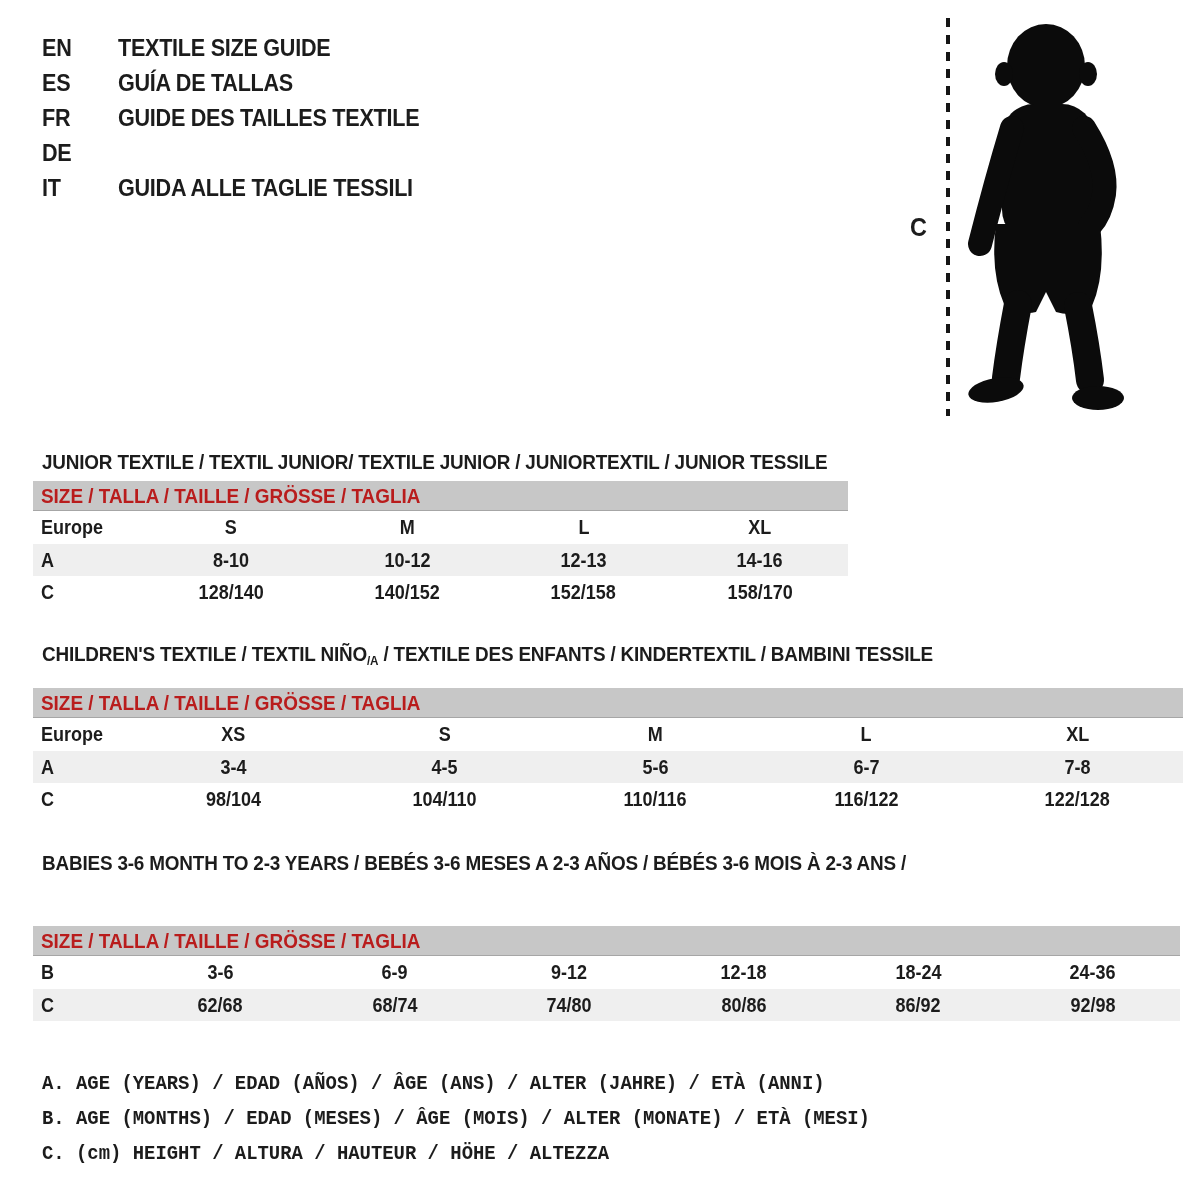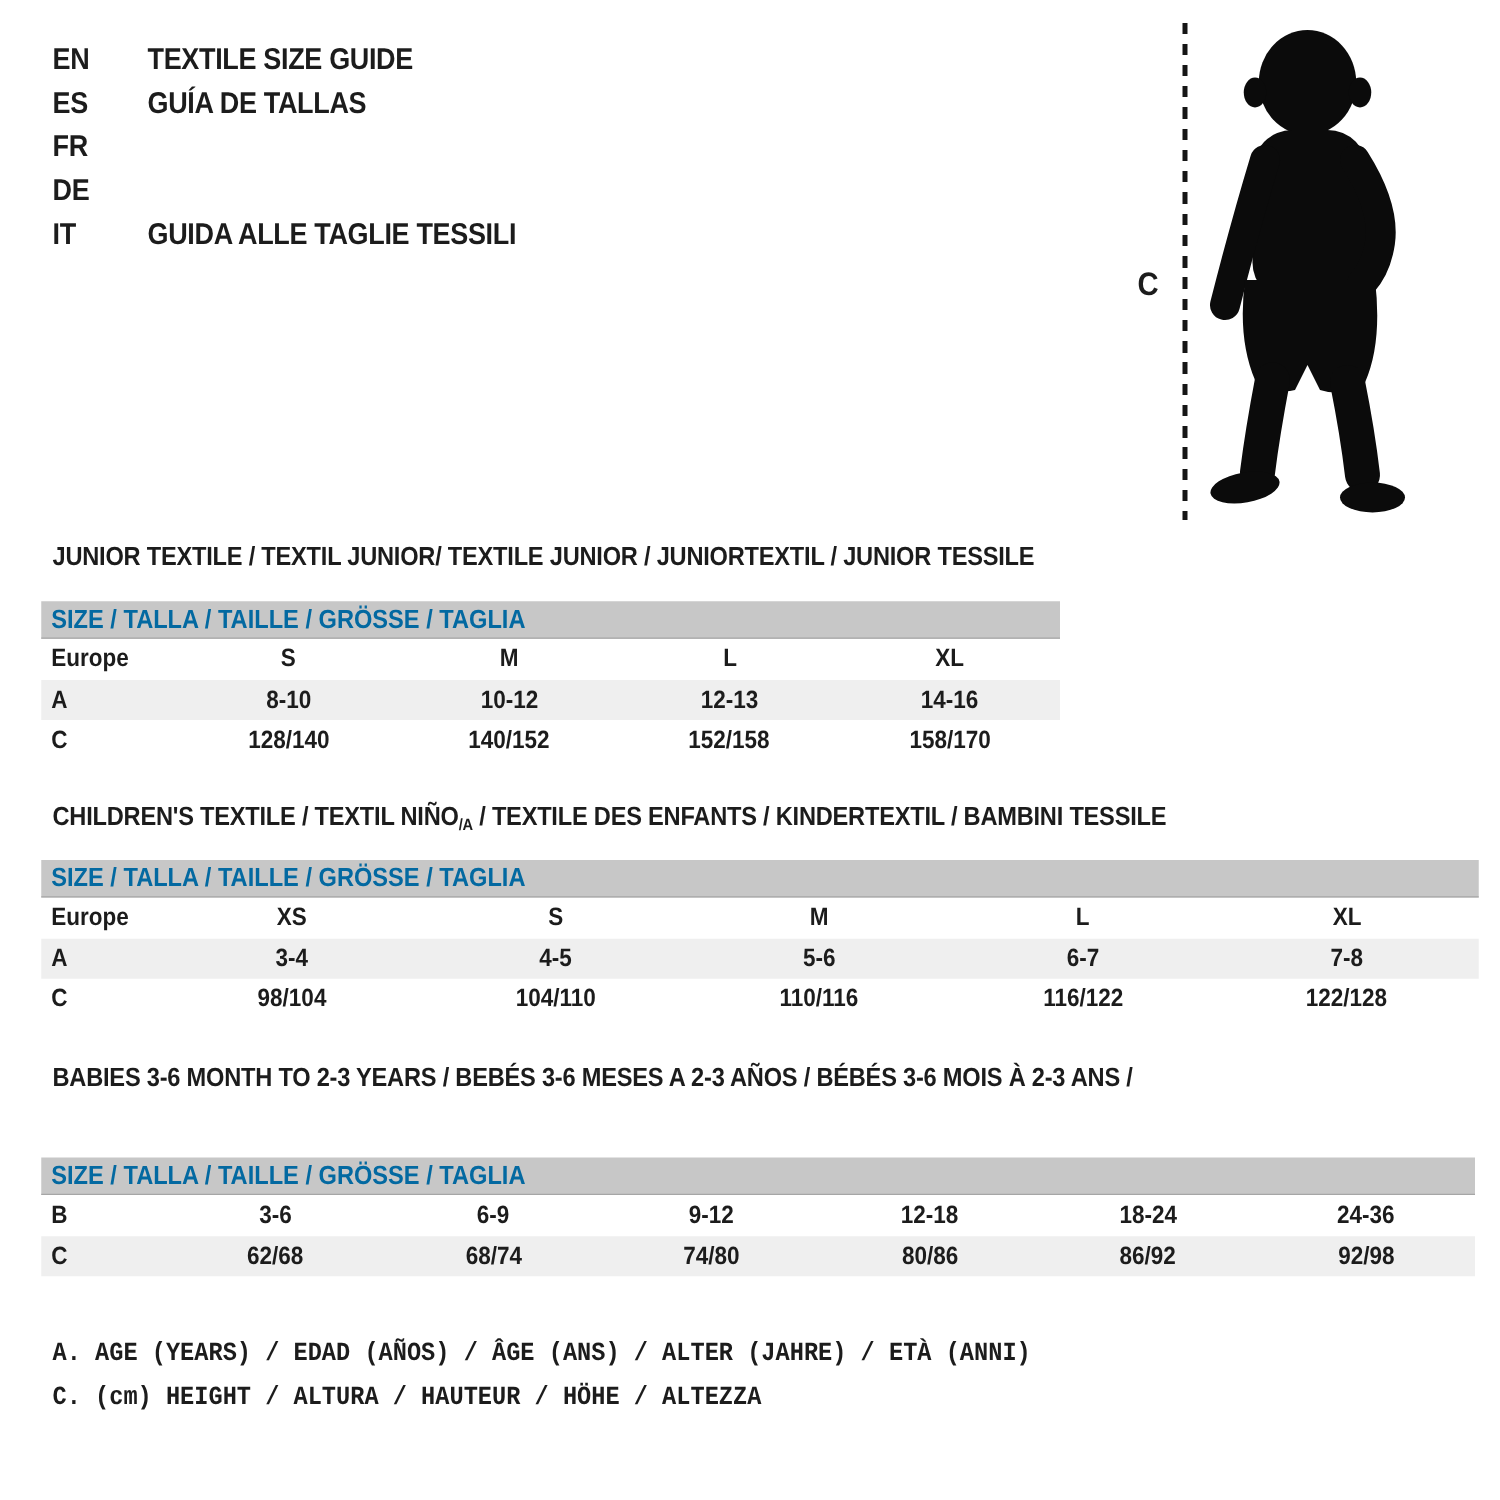--- a/index.html
+++ b/index.html
@@ -23,33 +23,33 @@
   
   .dash-line{
     position:absolute;left:946px;top:18px;width:4px;height:398px;
     background:repeating-linear-gradient(to bottom,#151515 0 9px,transparent 9px 17px);
   }
   .measure-c{position:absolute;left:910px;top:212px;font-size:26px;}
   .baby-svg{position:absolute;left:960px;top:16px;}
 
   
   .section-title{position:absolute;left:42px;font-size:21px;white-space:nowrap;letter-spacing:-0.2px;}
-  .title-junior{top:434px;}
+  .title-junior{top:450px;}
   .title-children{top:642px;}
   .title-babies{top:846px;line-height:33px;}
   .sub{font-size:13px;vertical-align:-4px;}
 
   
   .size-table{position:absolute;left:33px;}
   .t-junior{top:481px;width:815px;}
   .t-children{top:688px;width:1150px;}
   .t-babies{top:926px;width:1147px;}
   .size-bar{
     height:30px;background:#c7c7c7;border-bottom:1px solid #a6a6a6;box-sizing:border-box;
-    display:flex;align-items:center;padding-left:8px;font-size:21px;color:#0369a1;
+    display:flex;align-items:center;padding-left:8px;font-size:21px;color:#b91c1c;
   }
   .trow{display:grid;align-items:center;height:32px;font-size:20px;}
   .hrow{height:33px;}
   .t-junior .trow{grid-template-columns:110px repeat(4,1fr);}
   .t-children .trow{grid-template-columns:95px repeat(5,1fr);}
   .t-babies .trow{grid-template-columns:100px repeat(6,1fr);}
   .lab{padding-left:8px;text-align:left;}
   .val{text-align:center;}
   .stripe{background:#efefef;}
 
@@ -66,20 +66,21 @@
     <div class="lang-row">
       <span class="lang-code"><span class="tx">EN</span></span>
       <span><span class="tx">TEXTILE SIZE GUIDE</span></span>
     </div>
     <div class="lang-row">
       <span class="lang-code"><span class="tx">ES</span></span>
       <span><span class="tx">GUÍA DE TALLAS</span></span>
     </div>
     <div class="lang-row">
       <span class="lang-code"><span class="tx">FR</span></span>
+      <span><span class="tx">GUIDE DES TAILLES TEXTILE</span></span>
     </div>
     <div class="lang-row">
       <span class="lang-code"><span class="tx">DE</span></span>
     </div>
     <div class="lang-row">
       <span class="lang-code"><span class="tx">IT</span></span>
       <span><span class="tx">GUIDA ALLE TAGLIE TESSILI</span></span>
     </div>
   </div>
 
@@ -187,16 +188,17 @@
       <span class="val"><span class="txc">68/74</span></span>
       <span class="val"><span class="txc">74/80</span></span>
       <span class="val"><span class="txc">80/86</span></span>
       <span class="val"><span class="txc">86/92</span></span>
       <span class="val"><span class="txc">92/98</span></span>
     </div>
   </div>
 
   <div class="legend">
     <div class="legend-line"><span class="tx">A. AGE (YEARS) / EDAD (AÑOS) / ÂGE (ANS) / ALTER (JAHRE) / ETÀ (ANNI)</span></div>
+    <div class="legend-line"><span class="tx">B. AGE (MONTHS) / EDAD (MESES) / ÂGE (MOIS) / ALTER (MONATE) / ETÀ (MESI)</span></div>
     <div class="legend-line"><span class="tx">C. (cm) HEIGHT / ALTURA / HAUTEUR / HÖHE / ALTEZZA</span></div>
   </div>
 
 </div>
 
 </body></html>

